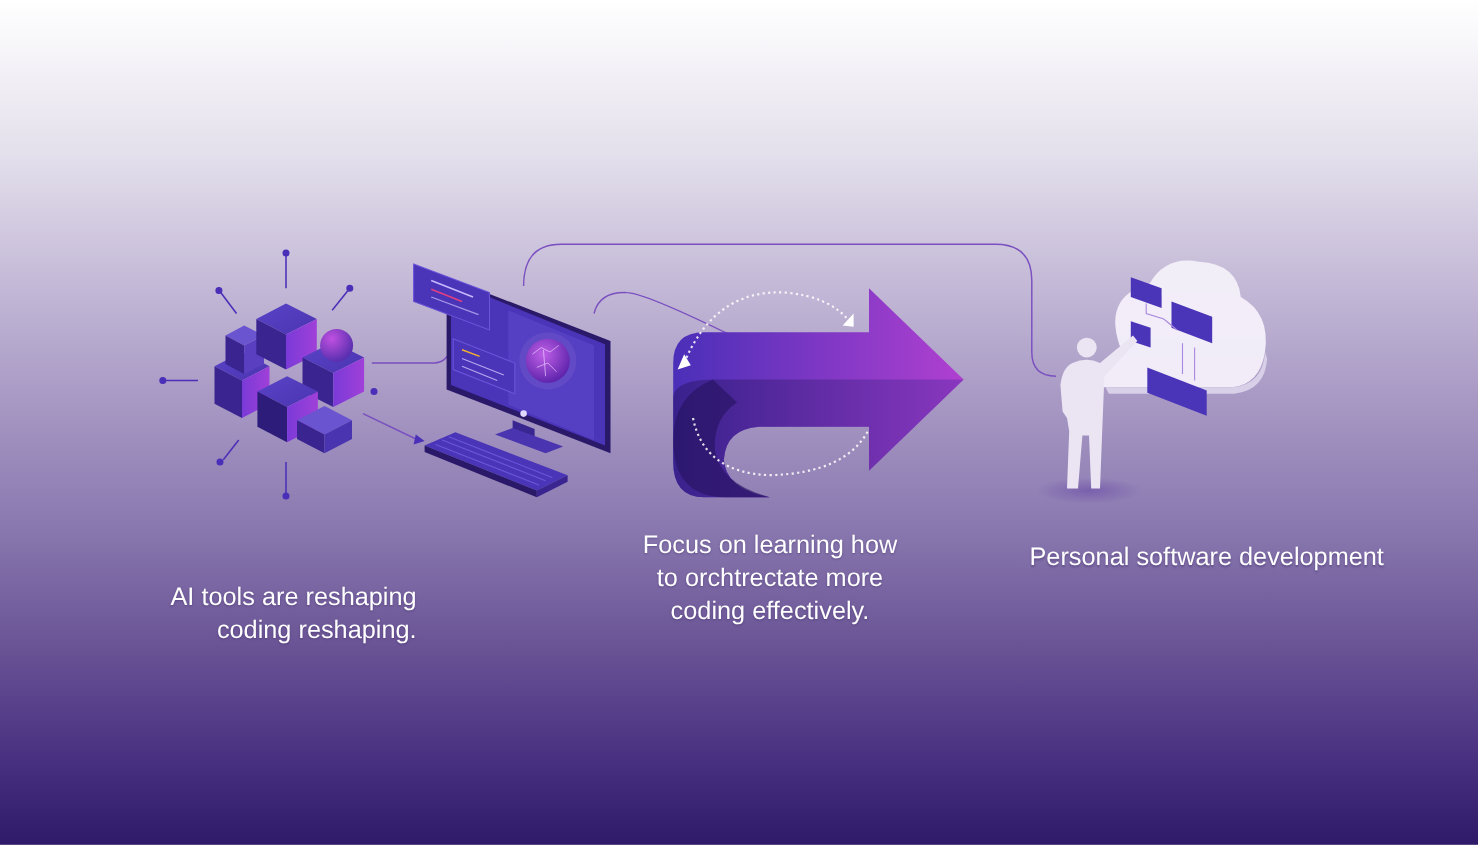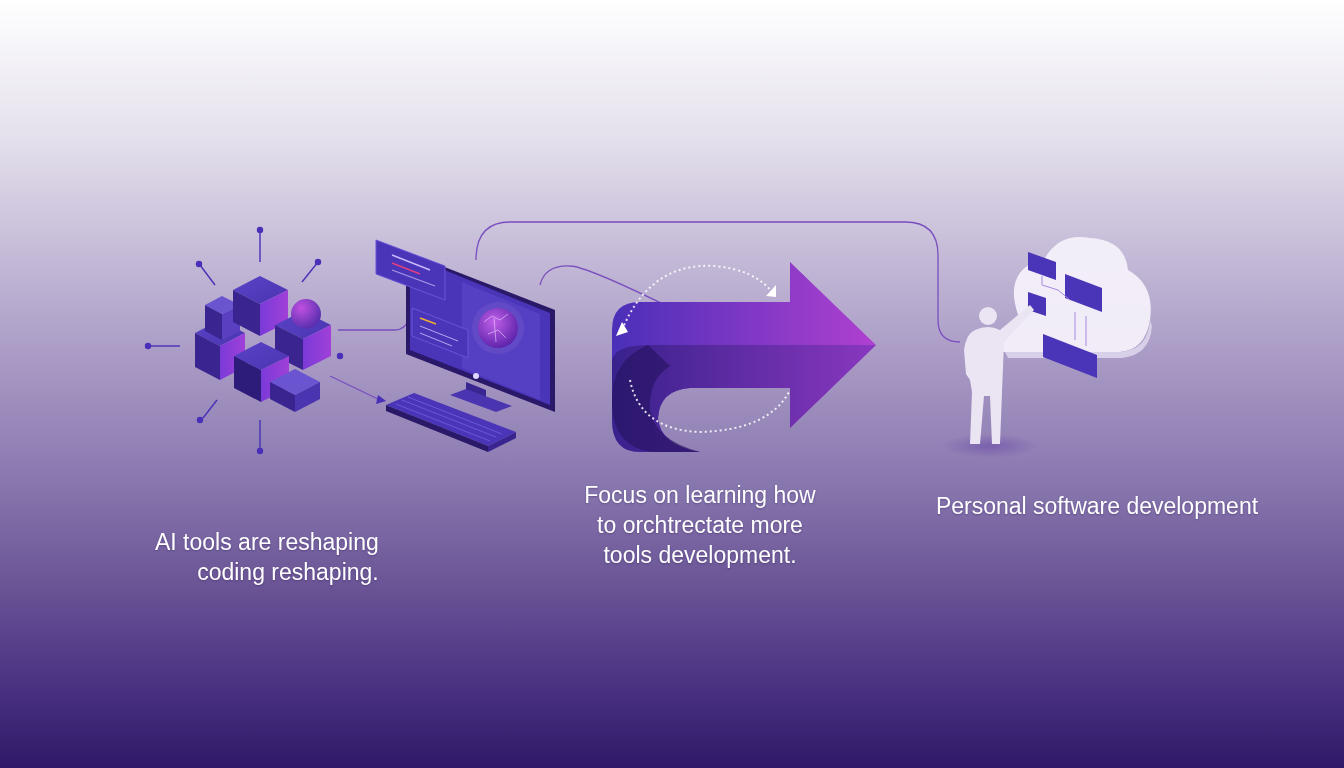--- a/index.html
+++ b/index.html
@@ -172,19 +172,19 @@
   </g>
 </svg>
 
 <div class="caption cap-left">
   <span>AI tools are reshaping</span>
   <span>coding reshaping.</span>
 </div>
 <div class="caption cap-mid">
   <span>Focus on learning how</span>
   <span>to orchtrectate more</span>
-  <span>tools development.</span>
+  <span>coding effectively.</span>
 </div>
 <div class="caption cap-right">
   <span>Personal software development</span>
 </div>
 
 </div>
 
 </body></html>

